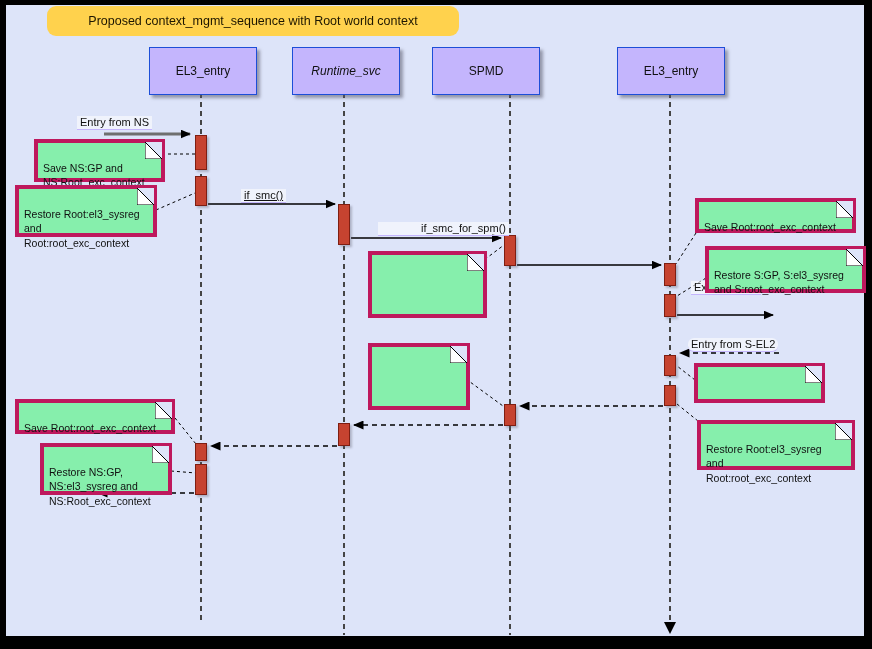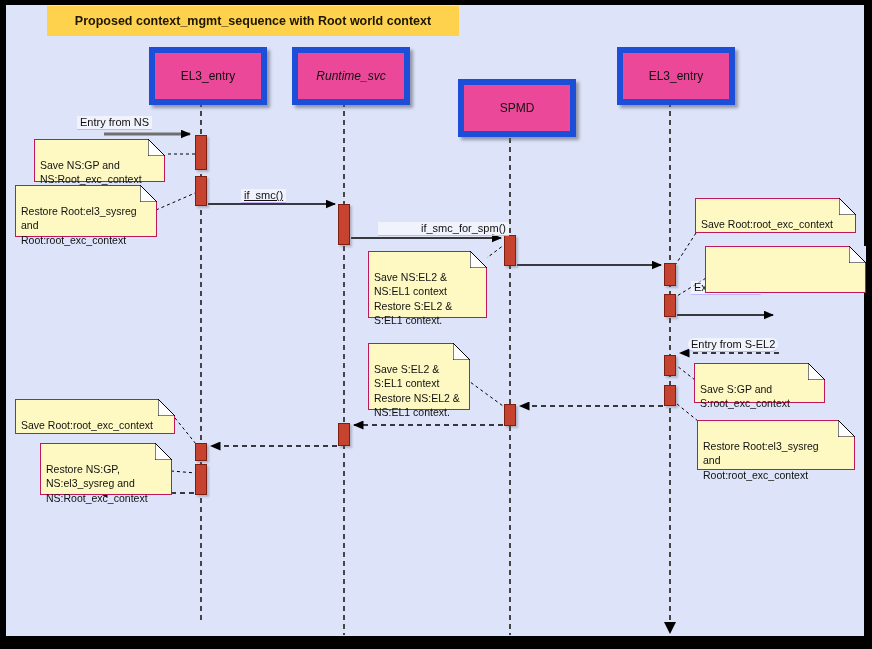--- a/index.html
+++ b/index.html
@@ -7,36 +7,36 @@
     width:872px;height:649px;background:#000;position:relative;overflow:hidden;
     font-family:"Liberation Sans", sans-serif;
   }
   #canvas{
     position:absolute;left:6px;top:5px;width:858px;height:631px;
     background:#dde4f9;
   }
   #wires{position:absolute;left:0;top:0;width:872px;height:649px;z-index:1;pointer-events:none;}
   .abs{position:absolute;z-index:2;}
   .title{
-    left:47px;top:6px;width:412px;height:30px;background:#ffd24d;border-radius:0;
+    left:47px;top:6px;width:412px;height:30px;background:#ffd24d;border-radius:9px;
     display:flex;align-items:center;justify-content:center;
-    font-size:12.5px;font-weight:bold;color:#1d1600;
+    font-size:12.5px;font-weight:normal;color:#1d1600;
   }
   .head{
-    width:106px;height:46px;top:47px;background:#ec4899;border:6px solid #1d4ed8;
+    width:106px;height:46px;top:47px;background:#c4b5fd;border:1px solid #1d4ed8;
     box-shadow:3px 3px 3px rgba(90,90,105,0.55);
     display:flex;align-items:center;justify-content:center;
     font-size:12px;color:#111;
   }
   .bar{
     width:12px;background:#c64330;border:1px solid #7e1e12;box-sizing:border-box;
     box-shadow:2px 2px 2px rgba(90,90,105,0.35);
   }
   .note{
-    background:#fef9c3;border:1px solid #be185d;box-sizing:border-box;
+    background:#86efac;border:4px solid #be185d;box-sizing:border-box;
     font-size:10.5px;line-height:14.5px;color:#111;
     padding:3px 5px;white-space:pre-line;
   }
   .fold{position:absolute;top:-1px;right:-1px;}
   .msg{
     font-size:11px;color:#111;padding:0 3px 1px 3px;border-bottom:1px solid #c4b5fd;
     background:rgba(255,255,255,0.55);white-space:nowrap;
   }
 </style>
 </head>
@@ -77,21 +77,21 @@
   <line x1="698" y1="421" x2="677" y2="404" stroke="#000" stroke-width="1" stroke-dasharray="3 3"></line>
   <line x1="466" y1="379" x2="503" y2="406" stroke="#000" stroke-width="1" stroke-dasharray="3 3"></line>
   <line x1="175" y1="418" x2="196" y2="444" stroke="#000" stroke-width="1" stroke-dasharray="3 3"></line>
   <line x1="171" y1="471" x2="196" y2="473" stroke="#000" stroke-width="1" stroke-dasharray="3 3"></line>
 </svg>
 
 <div class="abs title">Proposed context_mgmt_sequence with Root world context</div>
 
 <div class="abs head" style="left:149px;">EL3_entry</div>
 <div class="abs head" style="left:292px;font-style:italic;">Runtime_svc</div>
-<div class="abs head" style="left:458px;margin-top:32px;">SPMD</div>
+<div class="abs head" style="left:432px;">SPMD</div>
 <div class="abs head" style="left:617px;">EL3_entry</div>
 
 <div class="abs bar" style="left:195px;top:135px;height:35px;"></div>
 <div class="abs bar" style="left:195px;top:176px;height:30px;"></div>
 <div class="abs bar" style="left:195px;top:443px;height:18px;"></div>
 <div class="abs bar" style="left:195px;top:464px;height:31px;"></div>
 <div class="abs bar" style="left:338px;top:204px;height:41px;"></div>
 <div class="abs bar" style="left:338px;top:423px;height:23px;"></div>
 <div class="abs bar" style="left:504px;top:235px;height:31px;"></div>
 <div class="abs bar" style="left:504px;top:404px;height:22px;"></div>
@@ -117,64 +117,56 @@
 <div class="abs note" style="left:15px;top:185px;width:142px;height:52px;">
   <span>Restore Root:el3_sysreg
 and
 Root:root_exc_context</span>
   <svg class="fold" width="17" height="17">
       <polygon points="0,0 17,0 17,17" fill="#dde4f9"></polygon>
       <polygon points="0,0 17,17 0,17" fill="#fff" stroke="#000"></polygon>
     </svg>
 </div>
 <div class="abs note" style="left:368px;top:251px;width:119px;height:67px;">
-  <span>Save NS:EL2 &amp;
-NS:EL1 context
-Restore S:EL2 &amp;
-S:EL1 context.</span>
   <svg class="fold" width="17" height="17">
       <polygon points="0,0 17,0 17,17" fill="#dde4f9"></polygon>
       <polygon points="0,0 17,17 0,17" fill="#fff" stroke="#000"></polygon>
     </svg>
 </div>
 <div class="abs note" style="left:695px;top:198px;width:161px;height:35px;">
   <span>Save Root:root_exc_context</span>
   <svg class="fold" width="17" height="17">
       <polygon points="0,0 17,0 17,17" fill="#dde4f9"></polygon>
       <polygon points="0,0 17,17 0,17" fill="#fff" stroke="#000"></polygon>
     </svg>
 </div>
 <div class="abs note" style="left:705px;top:246px;width:161px;height:47px;">
+  <span>Restore S:GP, S:el3_sysreg
+and S:root_exc_context</span>
   <svg class="fold" width="17" height="17">
       <polygon points="0,0 17,0 17,17" fill="#dde4f9"></polygon>
       <polygon points="0,0 17,17 0,17" fill="#fff" stroke="#000"></polygon>
     </svg>
 </div>
 <div class="abs note" style="left:694px;top:363px;width:131px;height:40px;">
-  <span>Save S:GP and
-S:root_exc_context</span>
   <svg class="fold" width="17" height="17">
       <polygon points="0,0 17,0 17,17" fill="#dde4f9"></polygon>
       <polygon points="0,0 17,17 0,17" fill="#fff" stroke="#000"></polygon>
     </svg>
 </div>
 <div class="abs note" style="left:697px;top:420px;width:158px;height:50px;">
   <span>Restore Root:el3_sysreg
 and
 Root:root_exc_context</span>
   <svg class="fold" width="17" height="17">
       <polygon points="0,0 17,0 17,17" fill="#dde4f9"></polygon>
       <polygon points="0,0 17,17 0,17" fill="#fff" stroke="#000"></polygon>
     </svg>
 </div>
 <div class="abs note" style="left:368px;top:343px;width:102px;height:67px;">
-  <span>Save S:EL2 &amp;
-S:EL1 context
-Restore NS:EL2 &amp;
-NS:EL1 context.</span>
   <svg class="fold" width="17" height="17">
       <polygon points="0,0 17,0 17,17" fill="#dde4f9"></polygon>
       <polygon points="0,0 17,17 0,17" fill="#fff" stroke="#000"></polygon>
     </svg>
 </div>
 <div class="abs note" style="left:15px;top:399px;width:160px;height:35px;">
   <span>Save Root:root_exc_context</span>
   <svg class="fold" width="17" height="17">
       <polygon points="0,0 17,0 17,17" fill="#dde4f9"></polygon>
       <polygon points="0,0 17,17 0,17" fill="#fff" stroke="#000"></polygon>

